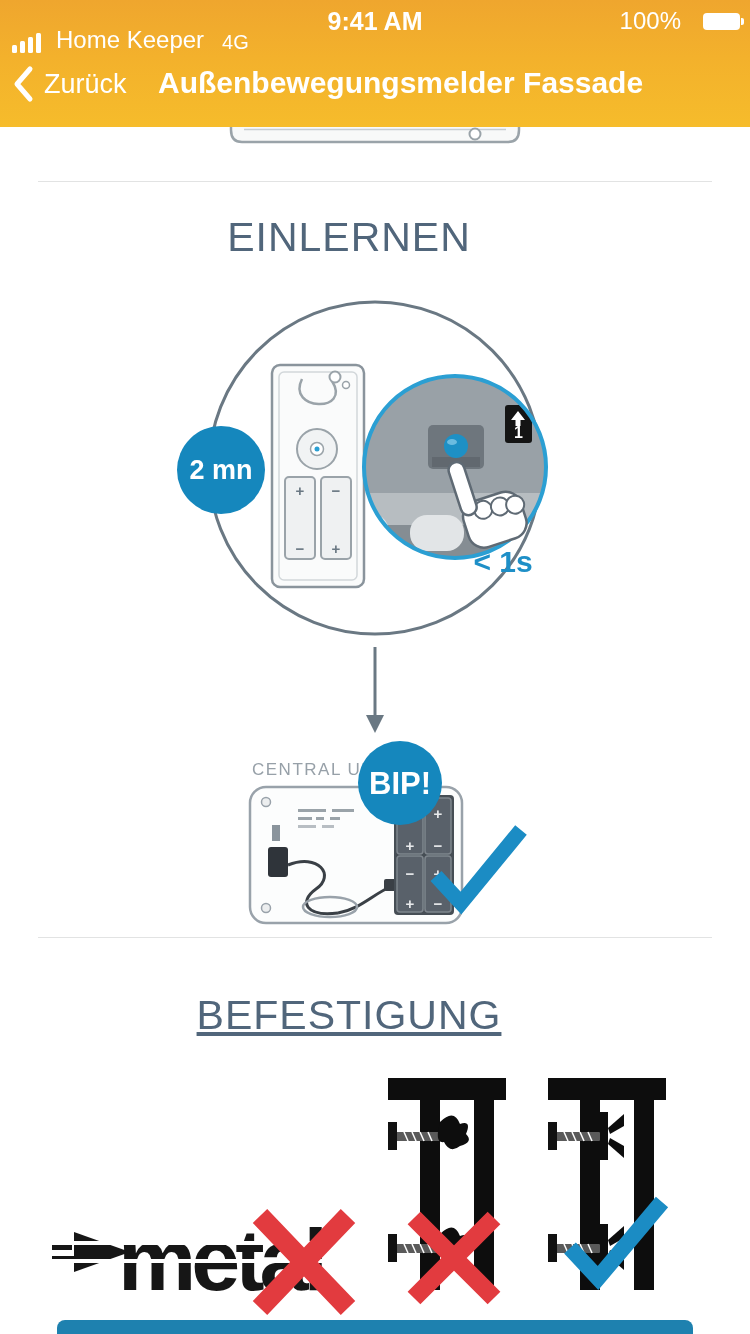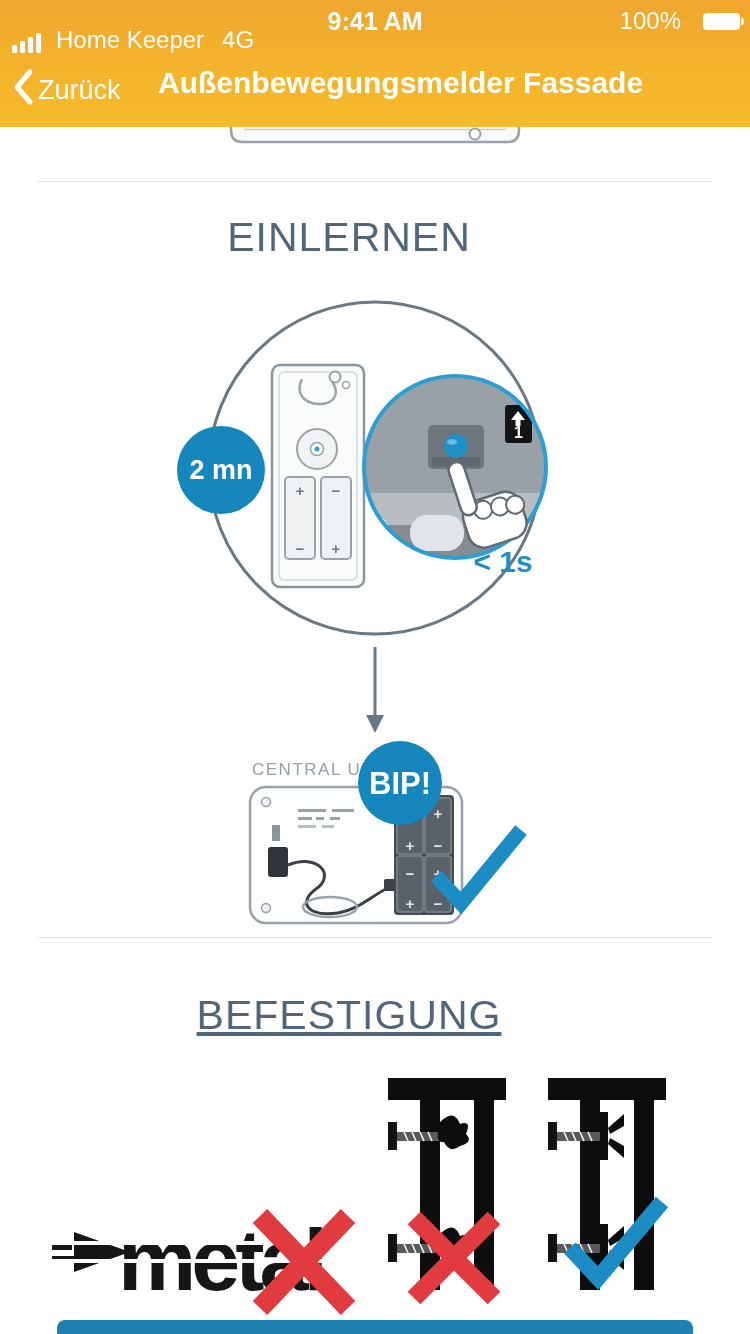--- a/index.html
+++ b/index.html
@@ -6,29 +6,29 @@
   html,body { background:#888; }
   body { font-family:"Liberation Sans", sans-serif; }
   .phone { position:relative; width:750px; height:1334px; margin:0 auto; background:#ffffff; overflow:hidden; }
 
   
   .topbars { position:absolute; left:0; top:0; width:750px; height:127px;
              background:linear-gradient(180deg,#EFA62E 0%, #F3B12C 45%, #F6BC2B 100%); }
   .statusbar { position:absolute; left:0; top:0; width:750px; height:42px; color:#fff; }
   .sb-left { position:absolute; left:12px; top:0; height:42px; display:flex; align-items:flex-end; gap:10px;margin-top:12px; }
   .sb-carrier { font-size:24px; font-weight:500; }
-  .sb-network { font-size:24px; font-weight:400; margin-left:8px; }
+  .sb-network { font-size:20px; font-weight:400; margin-left:8px; }
   .sb-time { position:absolute; left:0; right:0; top:7px; text-align:center; font-size:25px; font-weight:700; }
   .sb-right { position:absolute; right:10px; top:0; height:42px; display:flex; align-items:center; gap:22px; }
   .sb-batt-pct { font-size:24px; font-weight:400; }
   .batt { position:relative; width:37px; height:17px; background:#fff; border-radius:4px; }
   .batt:after { content:""; position:absolute; right:-4px; top:5px; width:3px; height:7px; background:#fff; border-radius:0 2px 2px 0; }
 
   .navbar { position:absolute; left:0; top:42px; width:750px; height:85px; color:#fff; }
-  .back-btn { position:absolute; left:12px; top:20px; height:44px; display:flex; align-items:flex-end; gap:4px; cursor:pointer; }
+  .back-btn { position:absolute; left:12px; top:20px; height:44px; display:flex; align-items:center; gap:10px; cursor:pointer; }
   .back-label { font-size:27px; font-weight:400; color:#fff; }
   .nav-title { position:absolute; left:158px; top:24px; font-size:30px; font-weight:700; white-space:nowrap; color:#fff; }
 
   
   .abs { position:absolute; }
   .divider { position:absolute; left:38px; right:38px; height:1px; background:#E2E3E3; }
   .d1 { top:181px; } .d2 { top:937px; }
   .heading { position:absolute; left:0; width:698px; text-align:center; color:#51667B;
              font-size:41px; font-weight:400; letter-spacing:1px; }
   .h-einlernen { top:214px; }

